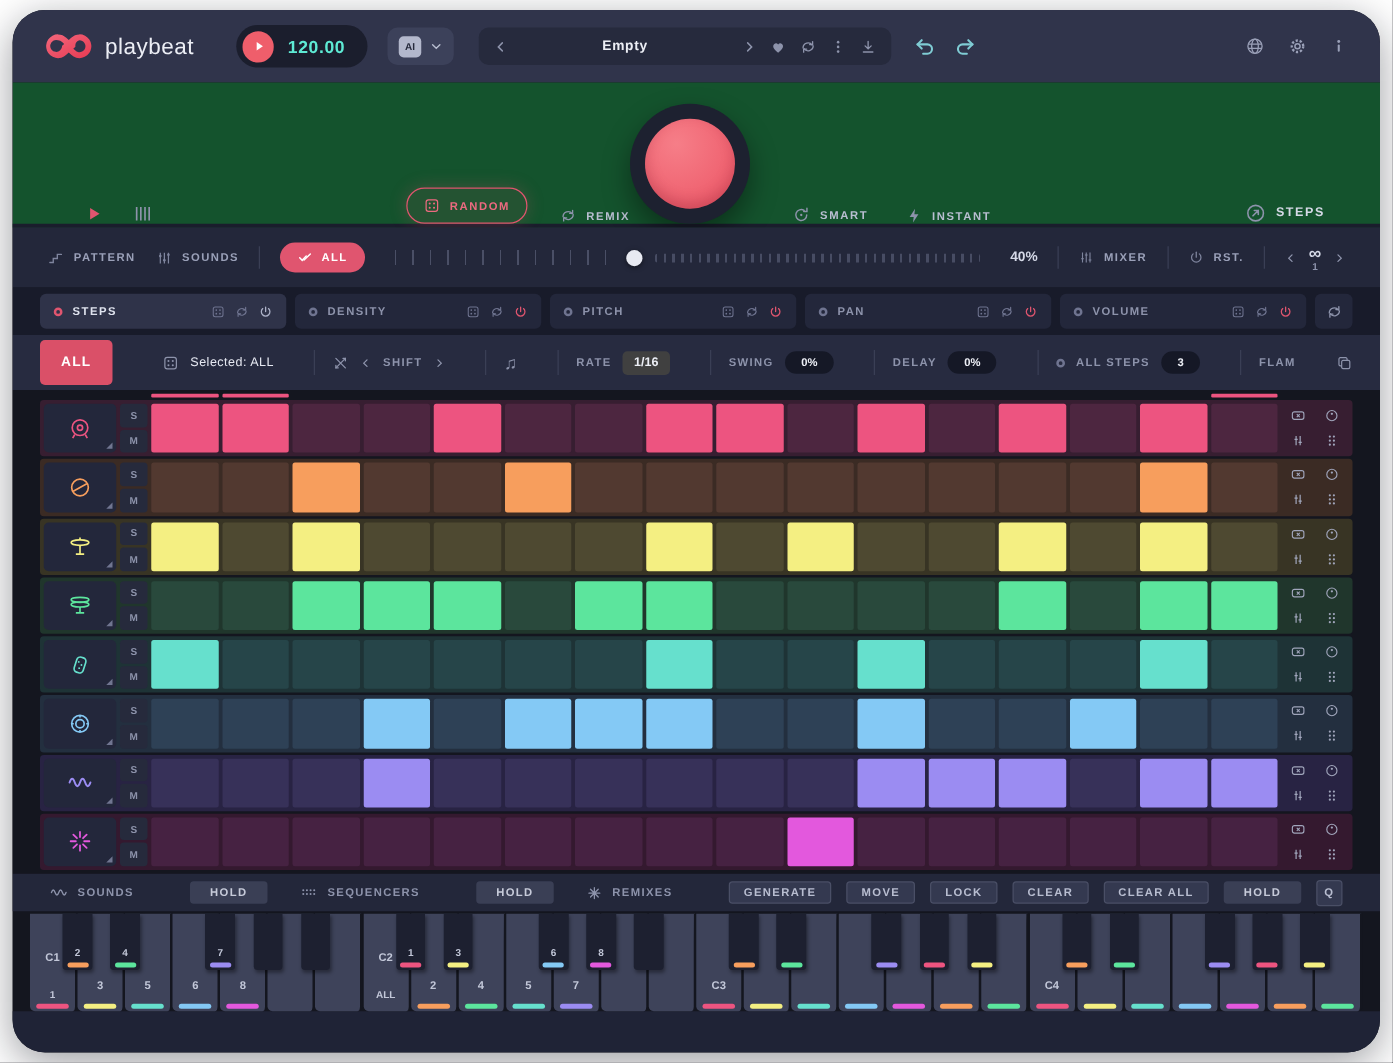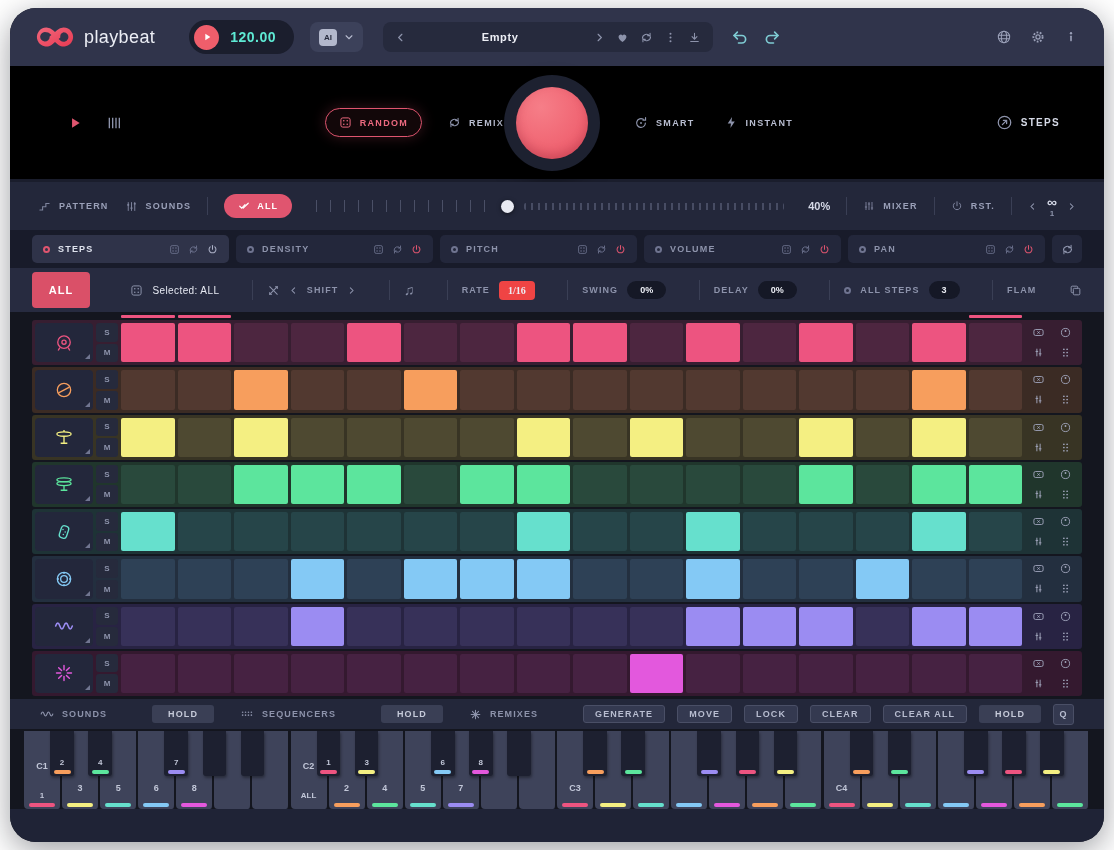--- a/index.html
+++ b/index.html
@@ -31,22 +31,22 @@
   .ai-badge { background:#b3b8cc; color:#262a3c; font-size:8px; font-weight:bold;
     border-radius:4px; padding:4px 5px; }
   .preset-bar { margin-left:20px; width:330px; background:#262a3d; border-radius:8px;
     height:30px; display:flex; align-items:center; padding:0 12px; gap:11px; color:#8d93ab; }
   .preset-name { flex:1; text-align:center; color:#eceef5; font-weight:bold;
     font-size:11px; letter-spacing:.6px; }
   .undo-redo { display:flex; gap:14px; margin-left:18px; color:#7fccd4; align-items:center; }
   .hdr-right { margin-left:auto; display:flex; gap:18px; color:#9aa0b8; align-items:center; }
 
   
-  .transport-row { height:116px; background:#000000; border-bottom:3px solid #1a1d2c;
-    display:flex; align-items:center; padding:0 44px; flex:none; }
+  .transport-row { height:116px; background:#14532d; border-bottom:3px solid #1a1d2c;
+    display:flex; align-items:flex-end; padding:0 44px; flex:none; }
   .t-left { display:flex; align-items:center; gap:24px; margin-left:14px; }
   .sp { flex:1; }
   .t-btn { display:flex; align-items:center; gap:8px; color:#b9bed1; font-size:9px;
     font-weight:bold; letter-spacing:1.3px; background:none; border:none; }
   .t-btn .ic { color:#8d93ab; }
   .random-btn { border:1px solid #e0556f; color:#ed6a80; border-radius:15px;
     padding:7px 13px; background:rgba(224,85,111,.08);
     box-shadow:0 0 14px rgba(224,85,111,.25); margin-right:26px; }
   .random-btn .ic { color:#ed6a80; }
   .remix-btn { }
@@ -103,22 +103,22 @@
   .control-row { height:44px; background:#272b40; display:flex; align-items:center;
     padding:0 22px; justify-content:space-between; flex:none; }
   .all-tab { width:58px; align-self:stretch; margin:4px 8px 4px 0; background:#da5068;
     border-radius:4px; color:#fff; font-weight:bold; font-size:11px; letter-spacing:1px;
     display:flex; align-items:center; justify-content:center; border:none; }
   .cluster { display:flex; align-items:center; gap:9px; border-left:1px solid #3a3f55;
     padding-left:14px; height:20px; }
   .cluster.first { border-left:none; padding-left:0; }
   .selected { font-size:10px; font-weight:normal; color:#e6e9f2; letter-spacing:.4px; }
   .c-lbl { font-size:9px; font-weight:bold; letter-spacing:1.1px; color:#8d93ab; }
-  .rate-box { background:#ef4444; border-radius:4px; padding:4px 9px; font-size:10px;
-    font-weight:bold; color:#eceef5;font-family:Liberation Serif, serif; }
+  .rate-box { background:#404040; border-radius:4px; padding:4px 9px; font-size:10px;
+    font-weight:bold; color:#eceef5; }
   .pill { background:#151826; border-radius:10px; padding:4px 13px; font-size:9px;
     font-weight:bold; color:#eceef5; }
   .ring-dot { width:7px; height:7px; border-radius:50%; border:2px solid #6f7490; }
   .note-glyph { font-size:14px; color:#8d93ab; line-height:1; }
 
   
   .grid { flex:1; background:#14161f; padding:2px 22px 0; display:flex; flex-direction:column; }
   .overview { height:3px; margin:1px 60px 2px 89px; display:grid;
     grid-template-columns:repeat(16,1fr); gap:3px; flex:none; }
   .ov-seg { border-radius:1px; }
@@ -518,21 +518,21 @@
             <span class="ic i11 pw">
               <svg viewBox="0 0 24 24" fill="none" stroke="currentColor" stroke-width="2.2" stroke-linecap="round">
                 <path d="M12 3.5v8"></path>
                 <path d="M7 6.2a7.5 7.5 0 1 0 10 0"></path>
               </svg>
             </span>
           </span>
         </div>
         <div class="tab">
           <span class="dot"></span>
-          <span class="tab-label">VOLUME</span>
+          <span class="tab-label">PAN</span>
           <span class="tab-icons">
             <span class="ic i11">
               <svg viewBox="0 0 24 24" fill="none" stroke="currentColor" stroke-width="1.8">
                 <rect x="3.5" y="3.5" width="17" height="17" rx="3.5"></rect>
                 <circle cx="8.8" cy="8.8" r="1.5" fill="currentColor" stroke="none"></circle>
                 <circle cx="15.2" cy="8.8" r="1.5" fill="currentColor" stroke="none"></circle>
                 <circle cx="8.8" cy="15.2" r="1.5" fill="currentColor" stroke="none"></circle>
                 <circle cx="15.2" cy="15.2" r="1.5" fill="currentColor" stroke="none"></circle>
               </svg>
             </span>
@@ -547,21 +547,21 @@
             <span class="ic i11 pw">
               <svg viewBox="0 0 24 24" fill="none" stroke="currentColor" stroke-width="2.2" stroke-linecap="round">
                 <path d="M12 3.5v8"></path>
                 <path d="M7 6.2a7.5 7.5 0 1 0 10 0"></path>
               </svg>
             </span>
           </span>
         </div>
         <div class="tab">
           <span class="dot"></span>
-          <span class="tab-label">PAN</span>
+          <span class="tab-label">VOLUME</span>
           <span class="tab-icons">
             <span class="ic i11">
               <svg viewBox="0 0 24 24" fill="none" stroke="currentColor" stroke-width="1.8">
                 <rect x="3.5" y="3.5" width="17" height="17" rx="3.5"></rect>
                 <circle cx="8.8" cy="8.8" r="1.5" fill="currentColor" stroke="none"></circle>
                 <circle cx="15.2" cy="8.8" r="1.5" fill="currentColor" stroke="none"></circle>
                 <circle cx="8.8" cy="15.2" r="1.5" fill="currentColor" stroke="none"></circle>
                 <circle cx="15.2" cy="15.2" r="1.5" fill="currentColor" stroke="none"></circle>
               </svg>
             </span>

